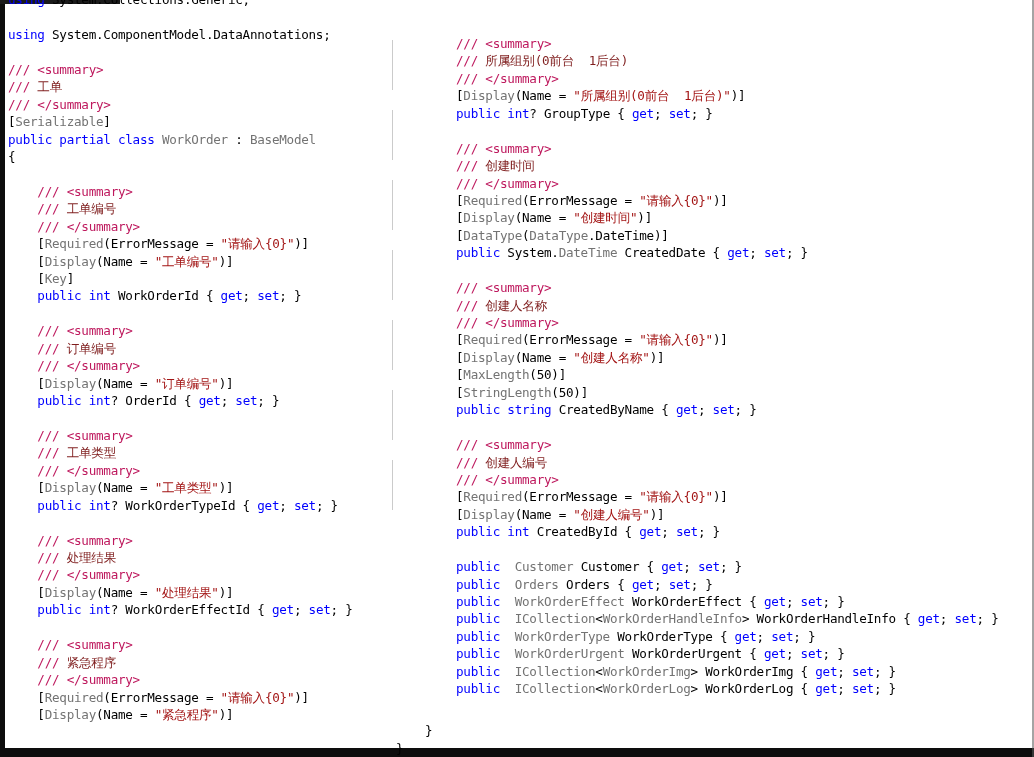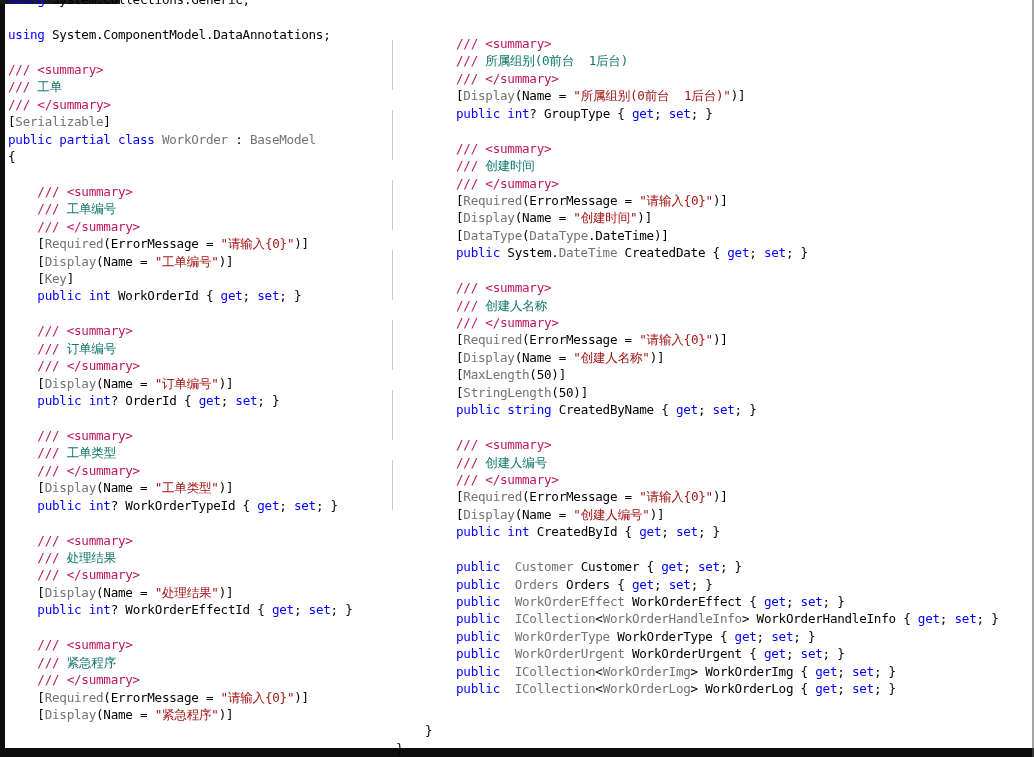--- a/index.html
+++ b/index.html
@@ -60,21 +60,21 @@
   }
   #col-left  { left: 8px;   top: -9px;  width: 440px; }
   #col-right { left: 456px; top: 35px;  width: 578px; }
 
   .ln { display: block; height: 17.45px; }
 
   
   .kw   { color: #0000ff; }
   .typ  { color: #737373; }
   .cmt  { color: #be185d; }
-  .cmtx { color: #0f766e; }
+  .cmtx { color: #7f1d1d; }
   .str  { color: #a31515; }
   .pln  { color: #000000; }
 
   
   .guide {
     position: absolute;
     width: 1px;
     background: #b9b9b9;
     opacity: .75;
   }

